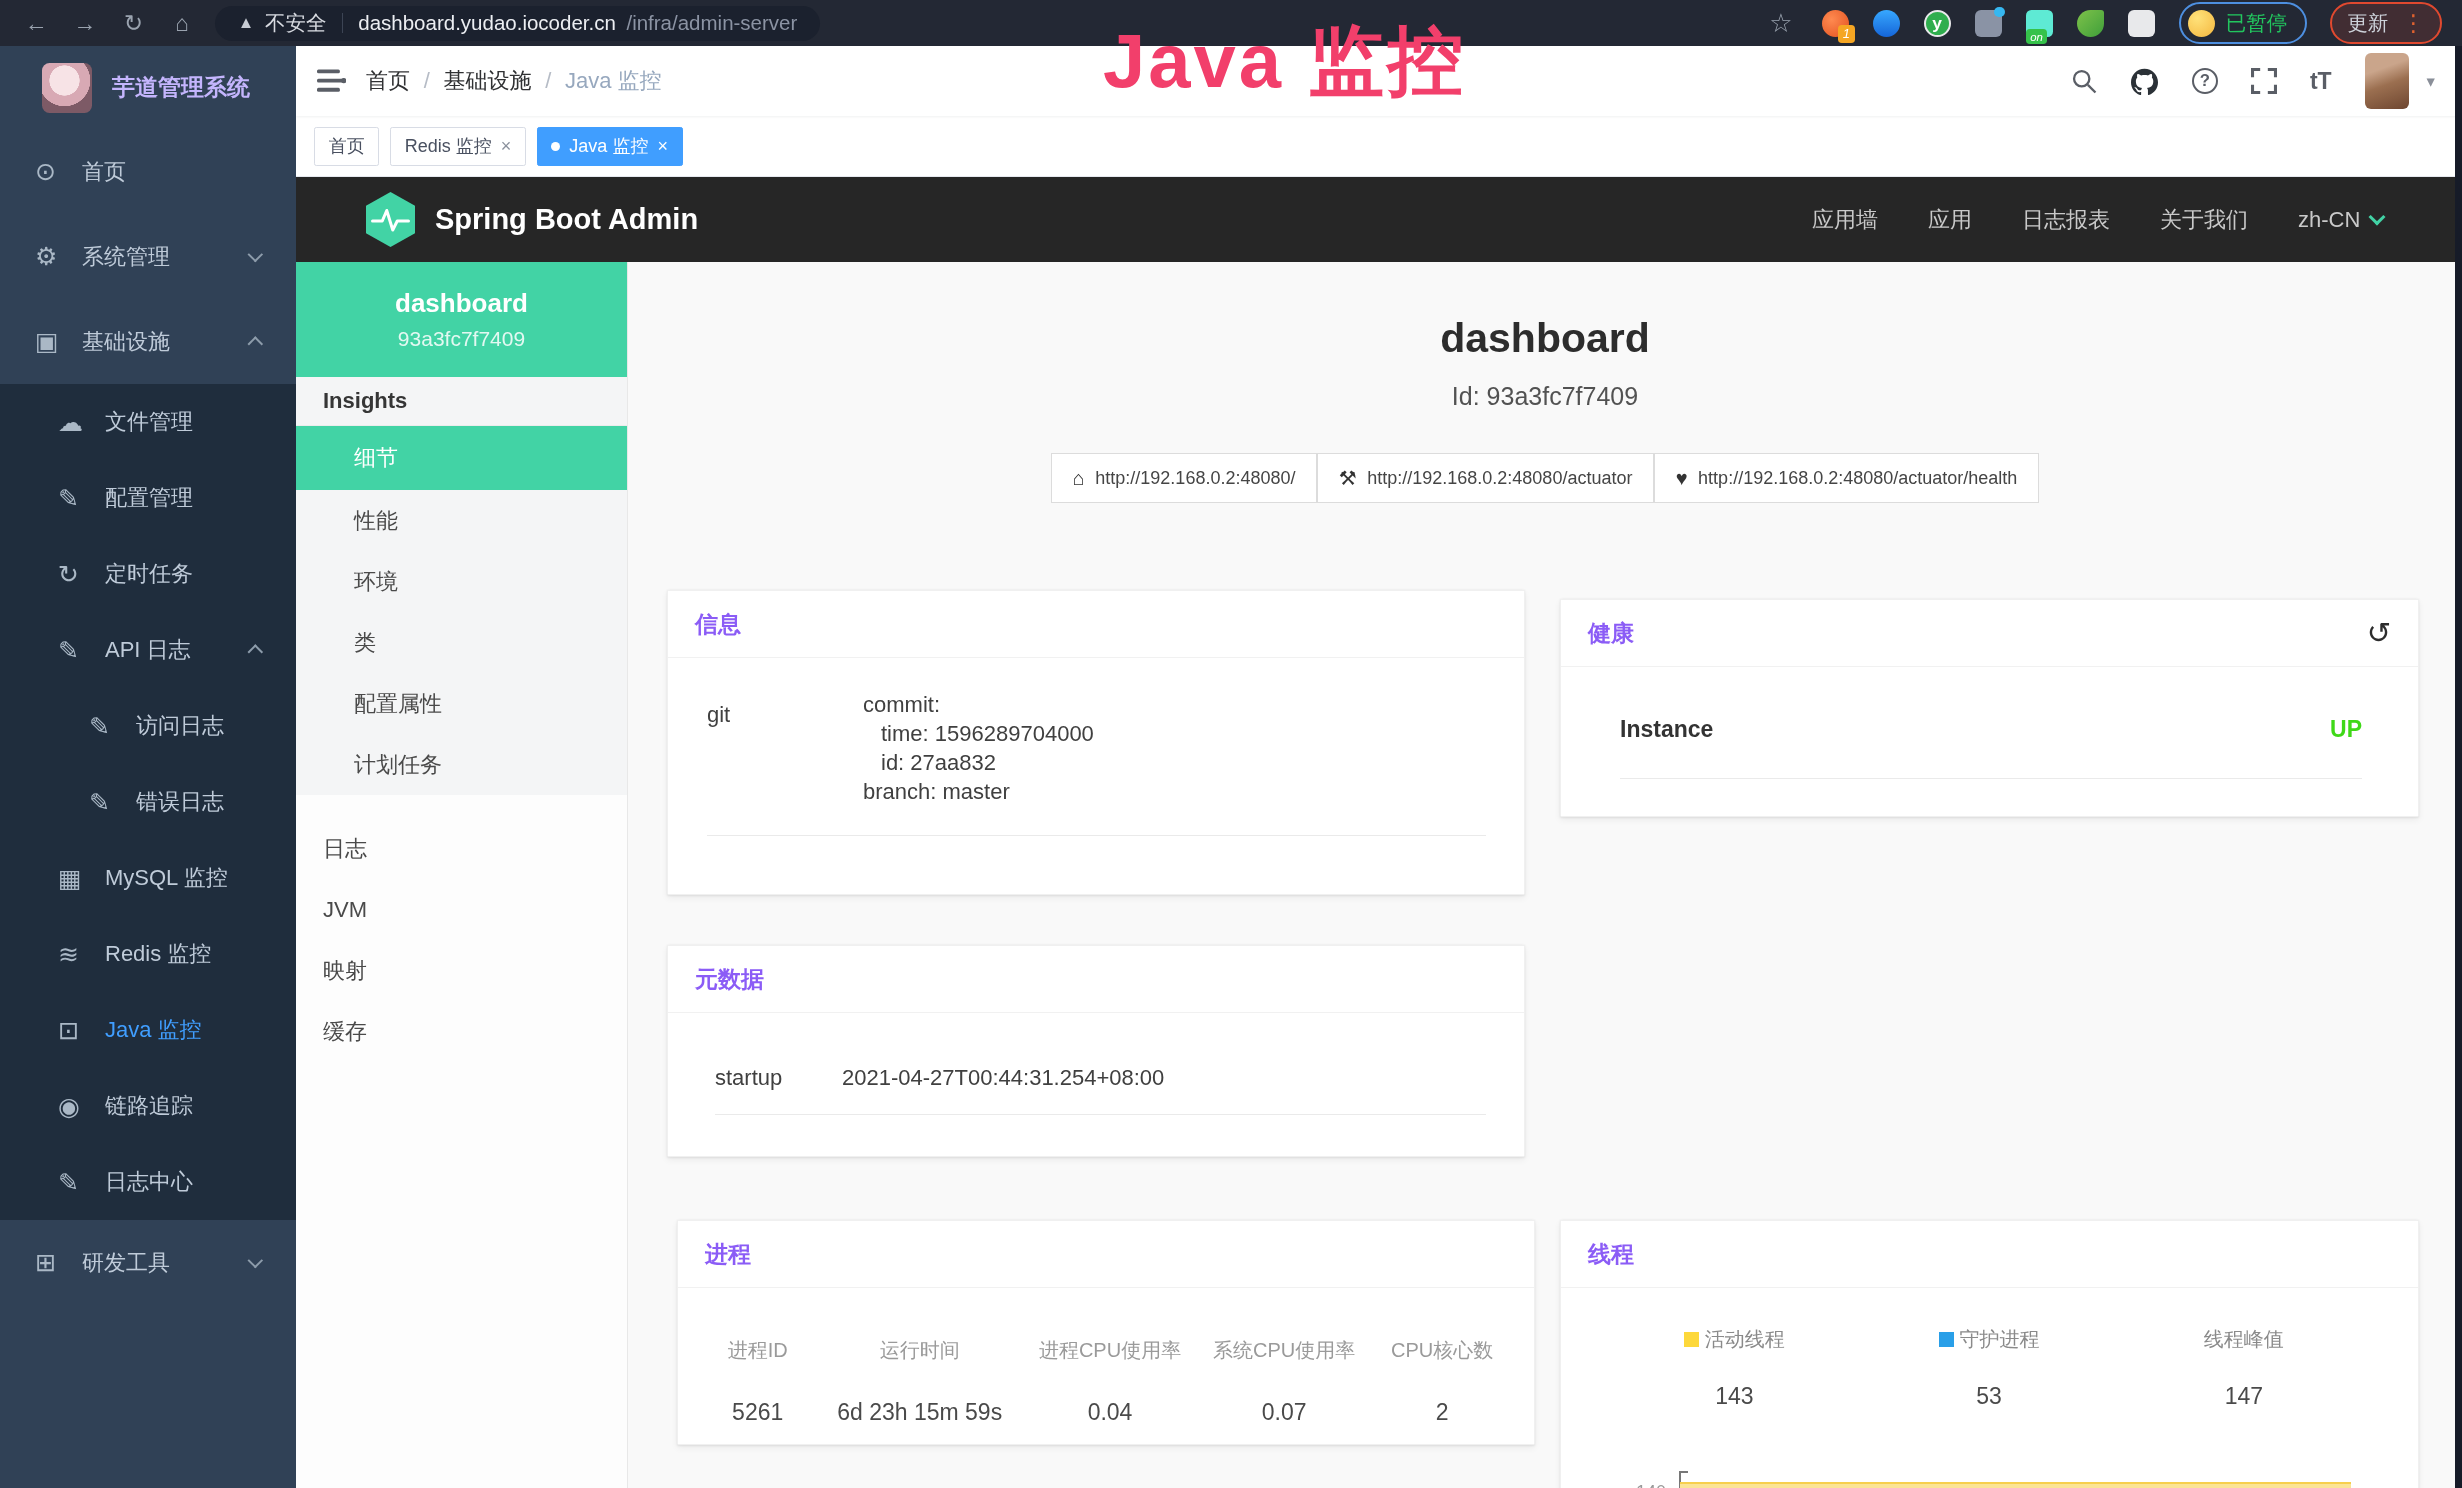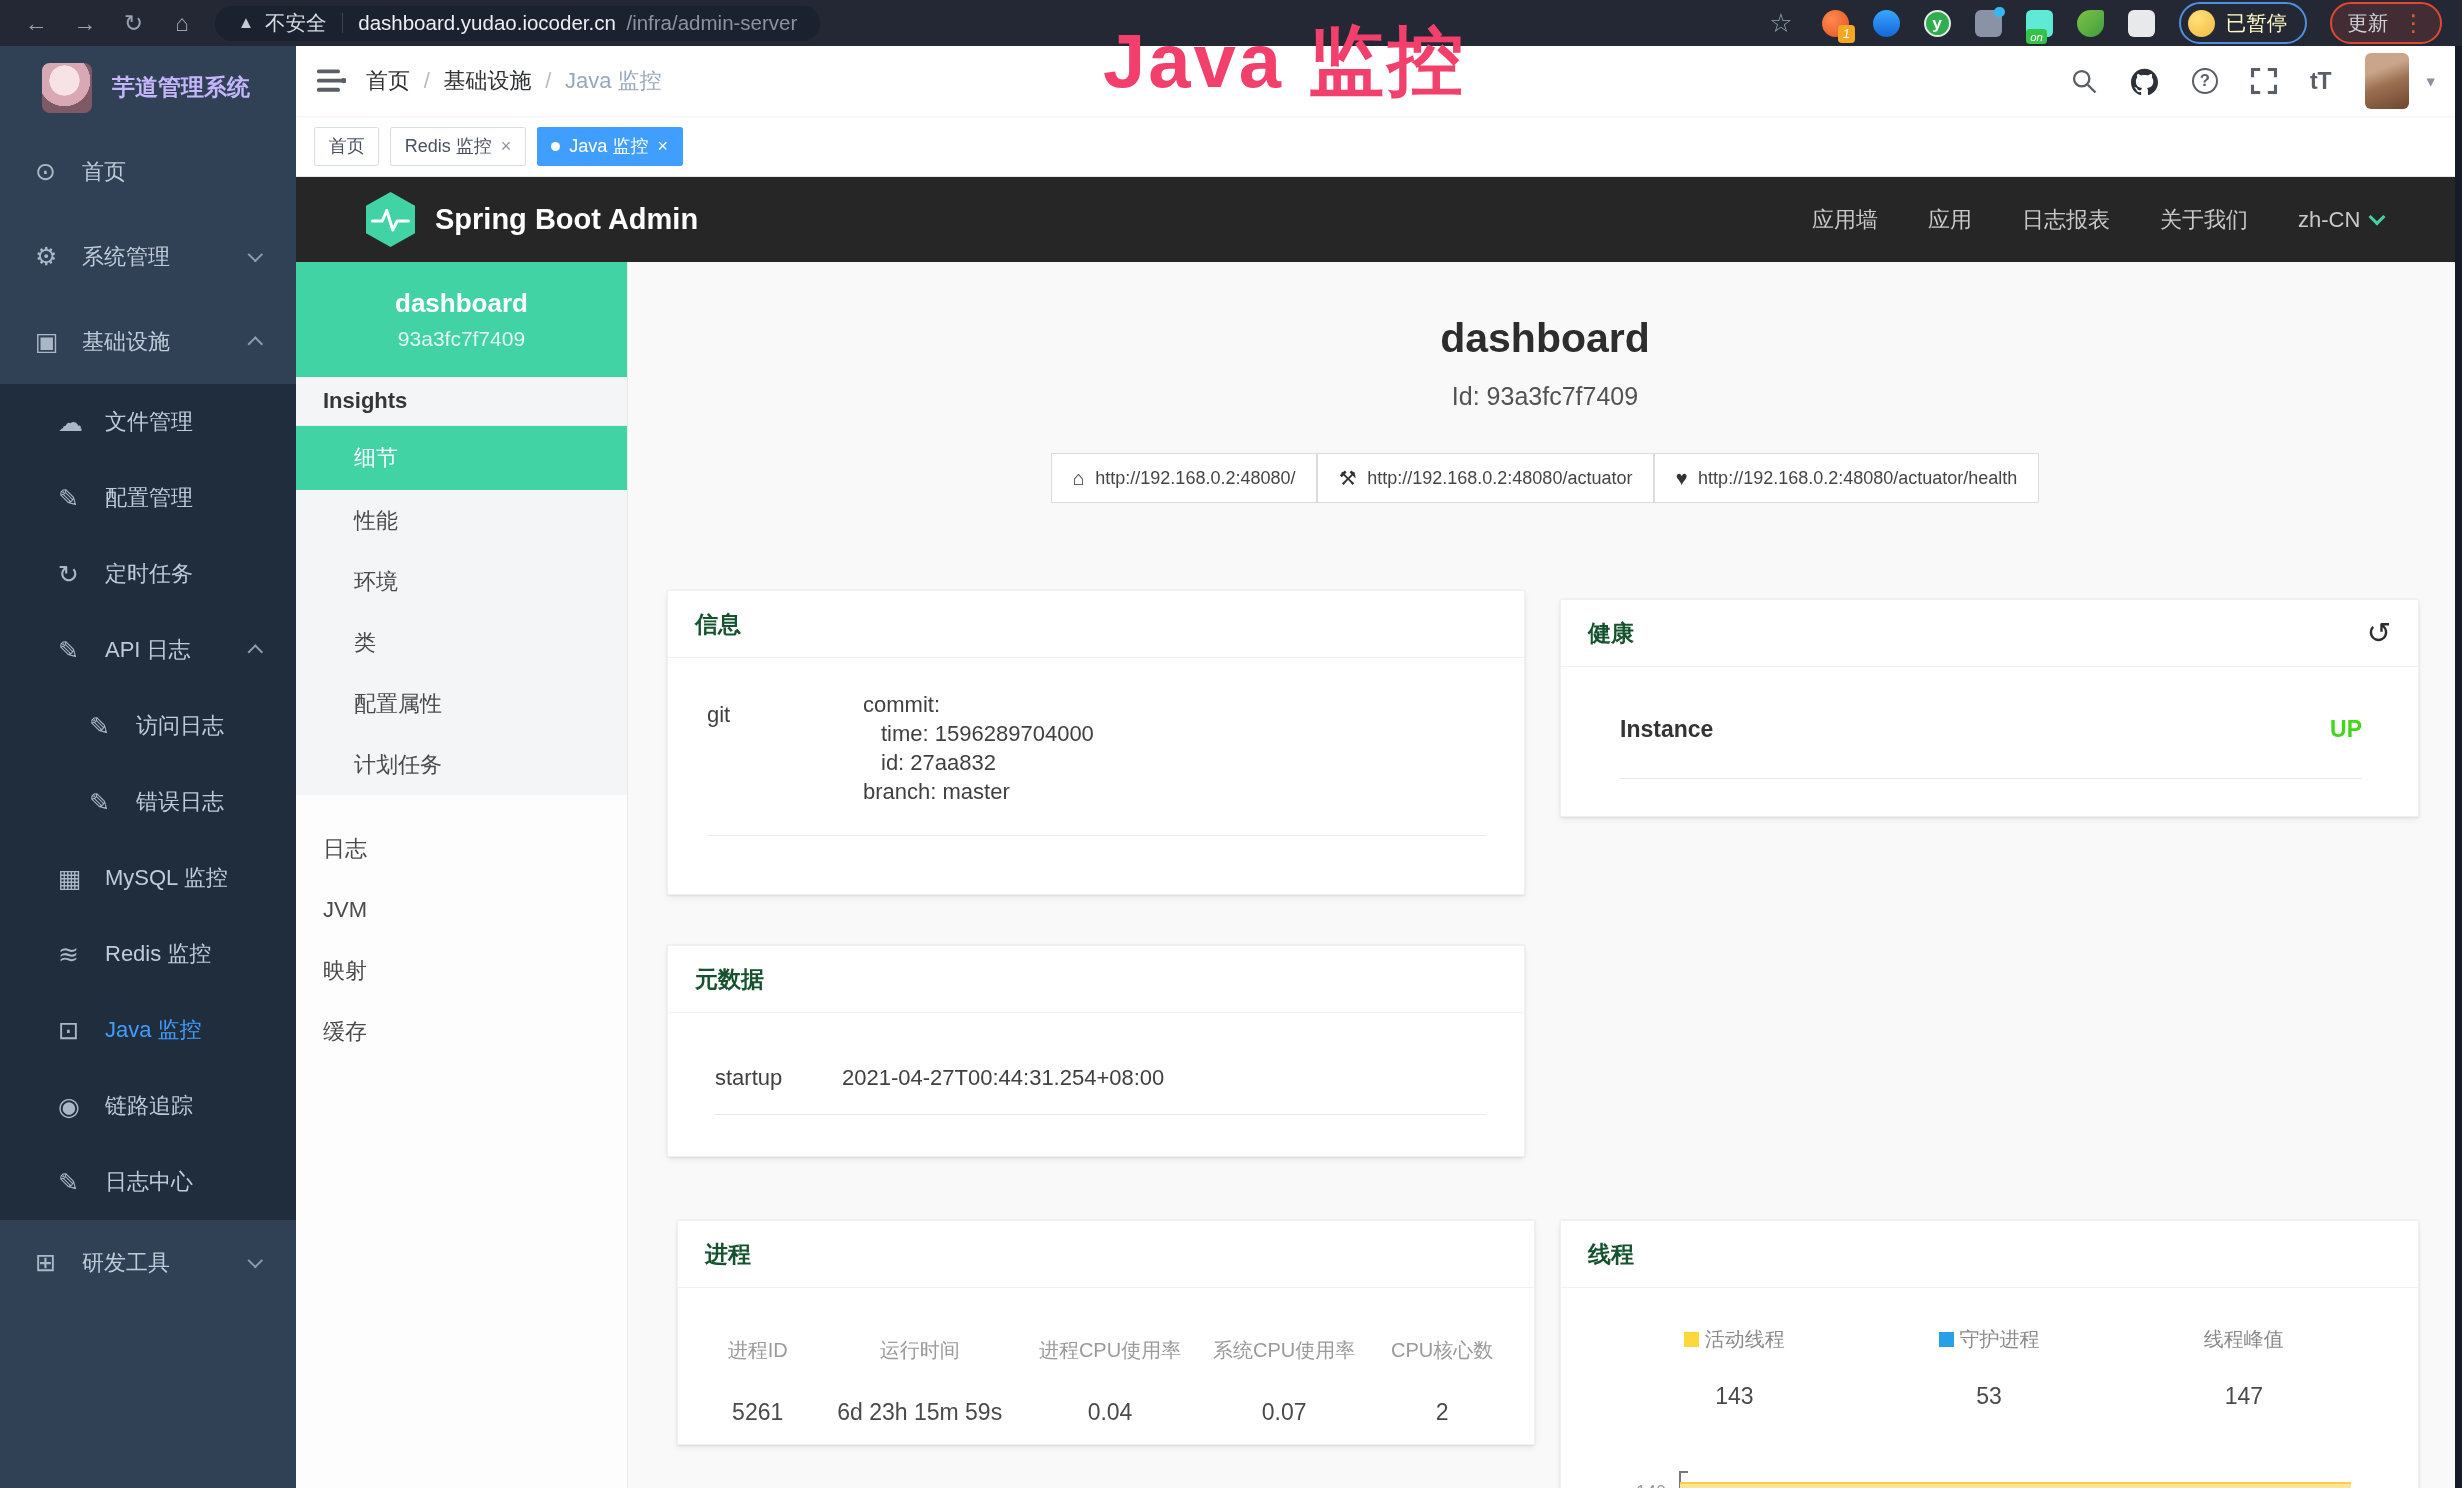--- a/index.html
+++ b/index.html
@@ -27,21 +27,21 @@
              justify-content:center; font-weight:700; border:2.3px solid #e8e9eb; border-radius:50%; }
   .e-grid { background:#8a93a5; border-radius:6px; }
   .e-grid::after { content:""; position:absolute; right:-3px; top:-3px; width:10.6px; height:10.6px;
                    border-radius:50%; background:#36b7f0; }
   .e-on { background:#5eead4; border-radius:5.3px; }
   .onb { position:absolute; bottom:-7.6px; left:0px; background:#35c24a; color:#fff; font-size:11.4px;
          padding:1.5px 4.6px; border-radius:3.8px; }
   .e-leaf { background:linear-gradient(135deg,#7ec24a,#3f9f3a); border-radius:50% 3px 50% 50%; }
   .e-puzzle { background:#e8e9eb; border-radius:6px; }
   .paused-pill { display:flex; align-items:center; gap:10.6px; border:2.3px solid #4d8fe0; border-radius:26px;
-                 padding:4.6px 18px 4.6px 7.6px; color:#fef9c3; font-size:20.5px; margin-right:23px; flex:none; }
+                 padding:4.6px 18px 4.6px 7.6px; color:#22c55e; font-size:20.5px; margin-right:23px; flex:none; }
   .face { width:27px; height:27px; border-radius:50%; background:radial-gradient(circle at 35% 30%,#ffe27a,#f4b73f); }
   .update-pill { display:flex; align-items:center; gap:13.7px; border:2.3px solid #e0492f;
                  background:rgba(224,73,47,.16); border-radius:26px; padding:4.6px 15px;
                  color:#cdd2da; font-size:20.5px; flex:none; }
   .kebab { color:#e0622f; font-size:23px; }
 
   
   .annotation { position:absolute; left:1103px; top:10.6px; z-index:60; font-size:76px; font-weight:700;
                 color:#f23f6b; letter-spacing:3px; pointer-events:none; }
 
@@ -123,21 +123,21 @@
   .main-id { position:absolute; top:120px; left:0; width:100%; text-align:center; font-size:25px; color:#525252; }
   .links-row { position:absolute; top:191px; left:0; width:100%; display:flex; justify-content:center; }
   .linkbox { display:flex; align-items:center; gap:10.6px; height:50px; padding:0 21px; background:#fff;
              border:0.8px solid #dcdcdc; font-size:18px; color:#454545; cursor:pointer; }
   .linkbox + .linkbox { margin-left:-0.8px; }
   .linkbox .li { font-size:20px; color:#333; }
 
   .card { position:absolute; background:#fff; border:0.8px solid #f0f0f0; border-radius:1.5px;
           box-shadow:0 3px 7.6px rgba(0,0,0,.06),0 0.8px 2.3px rgba(0,0,0,.08); }
   .card-h { height:67px; display:flex; align-items:center; padding:0 27px; border-bottom:1.5px solid #f1f1f1; }
-  .card-title { font-size:23px; font-weight:700; color:#14532d; }
+  .card-title { font-size:23px; font-weight:700; color:#8b5cf6; }
   .hist { margin-left:auto; font-size:29px; color:#2d2d2d; cursor:pointer; line-height:1; }
   .card-b { position:relative; }
 
   .c-info { left:39px; top:328px; width:858px; height:305px; }
   .c-info .card-b { padding:32px 38px 0 39px; }
   .kvrow { display:flex; font-size:22px; color:#404040; }
   .kvrow .k { width:156px; flex:none; padding-top:12px; }
   .vlines { line-height:29px; }
   .vlines .ind { padding-left:18px; }
   .divider { border-top:1.5px solid #eaeaea; margin-top:29px; }

